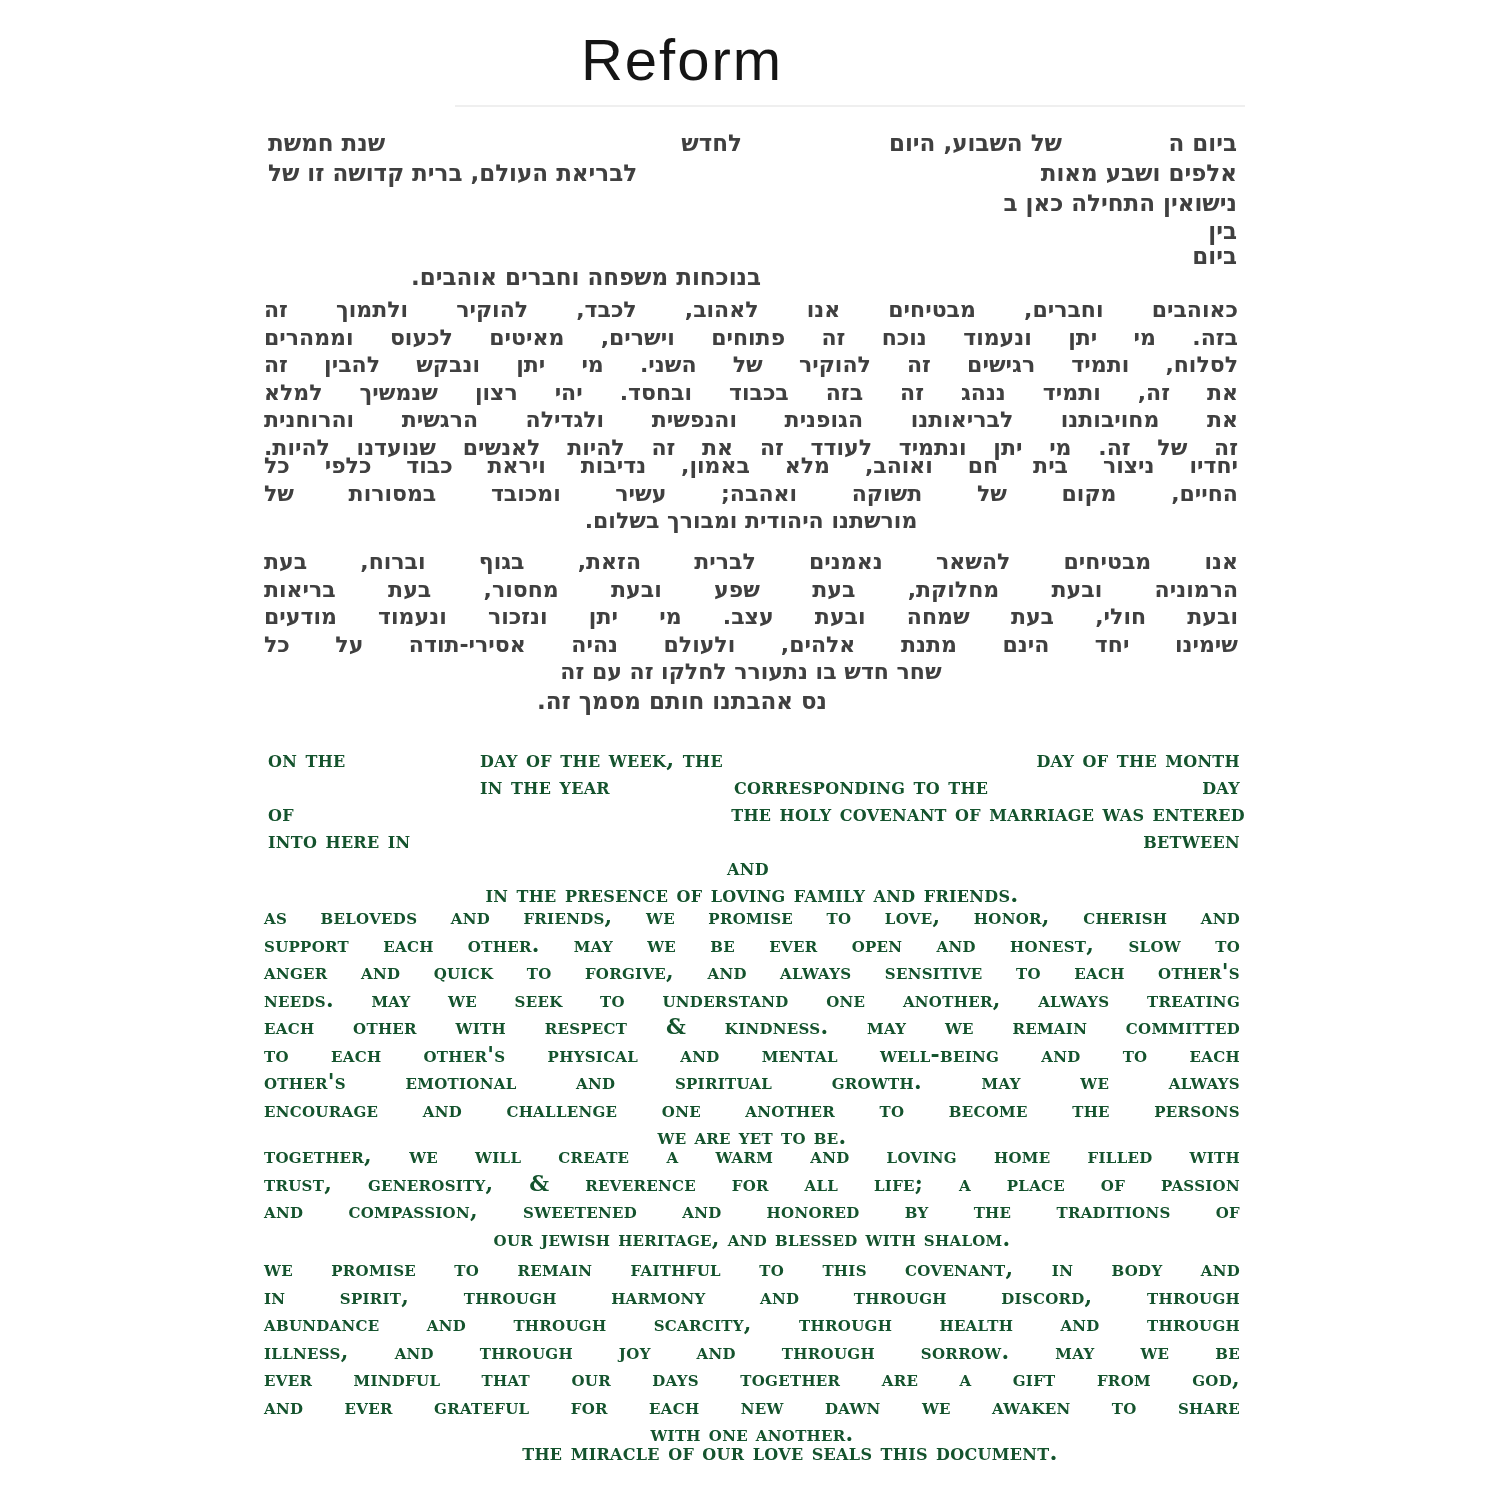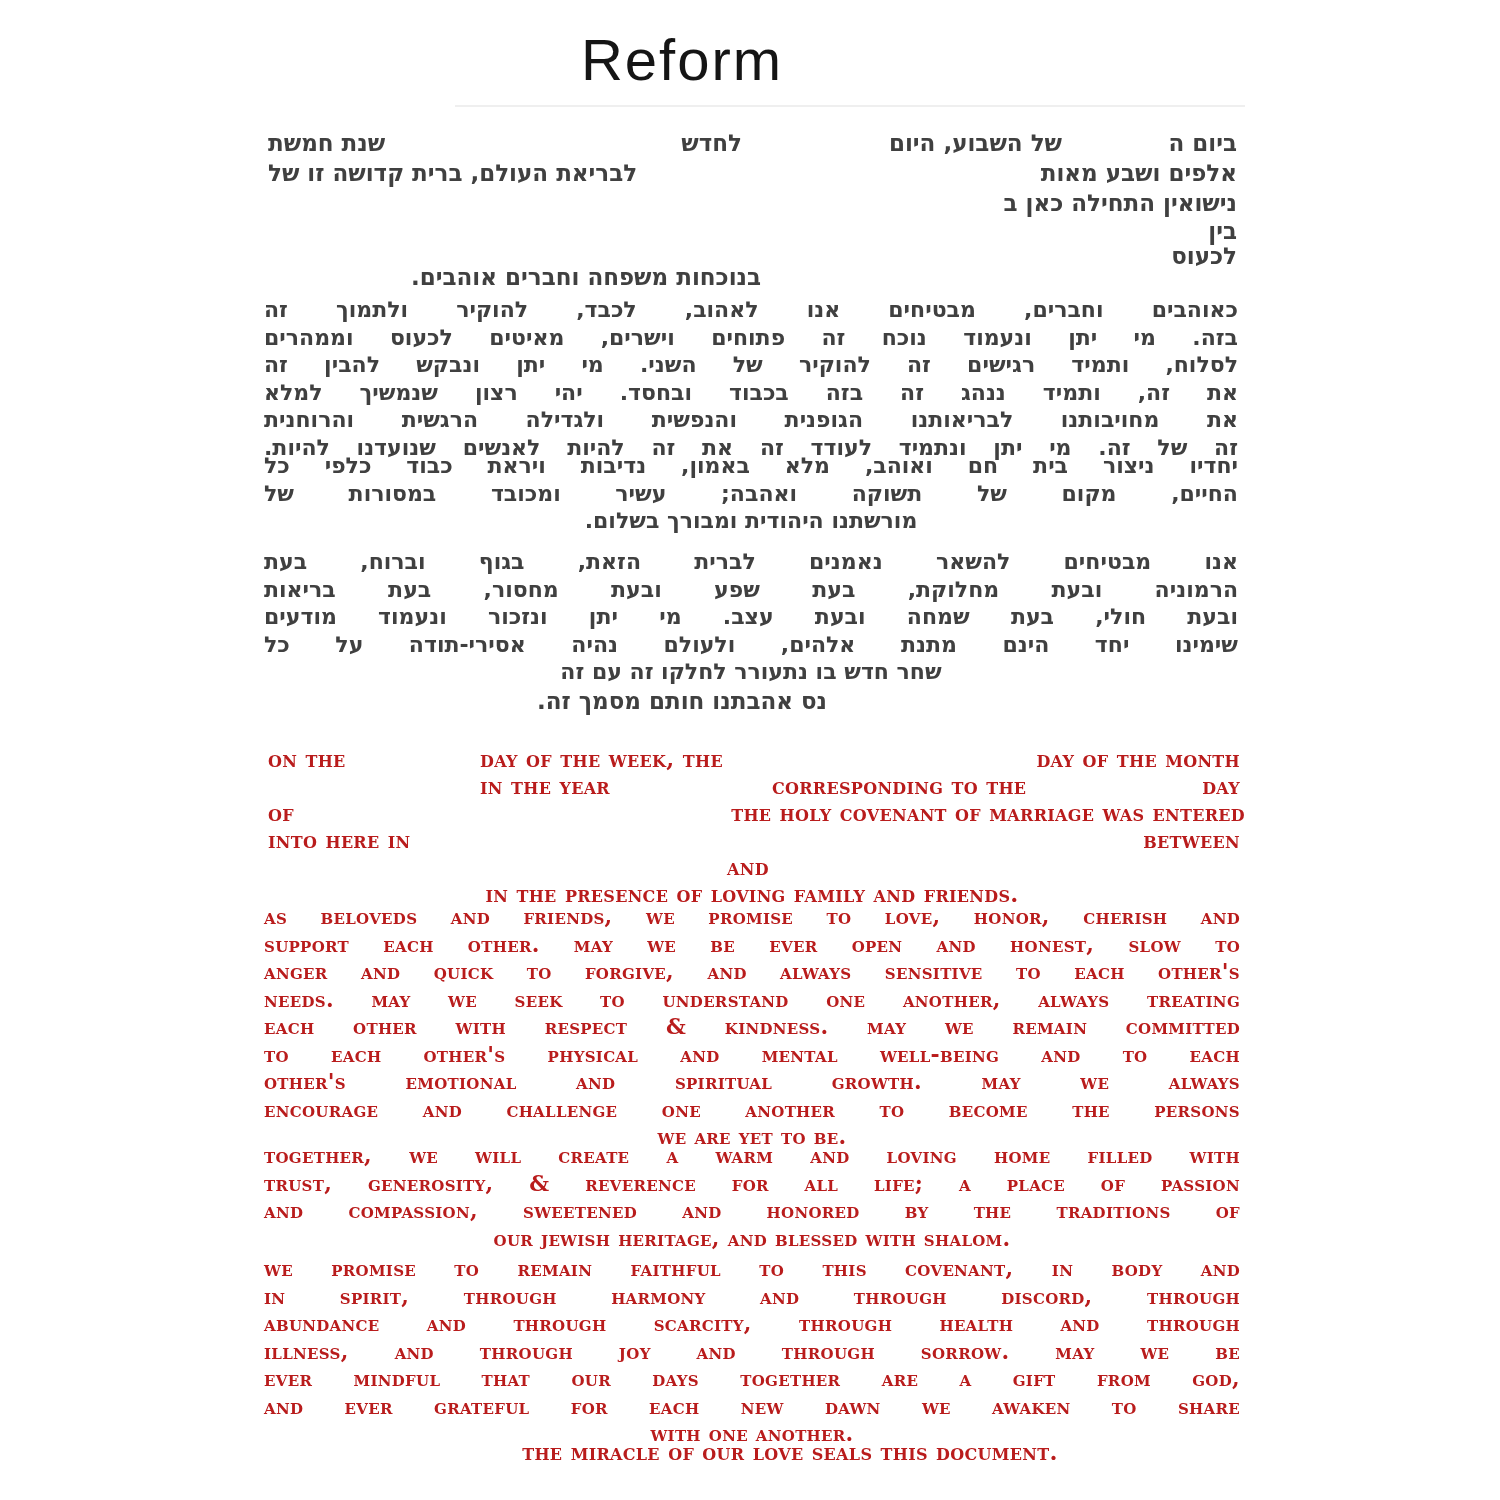--- a/index.html
+++ b/index.html
@@ -23,21 +23,21 @@
   }
   .heb-fill-item { position:absolute; font-size:23px; white-space:nowrap; }
 
   .heb-para {
     position:absolute; left:264px; width:974px; font-size:22px; line-height:27.5px;
   }
 
   
   .eng {
     font-family:"DejaVu Serif", serif; font-variant:small-caps; font-weight:700;
-    color:#b91c1c; letter-spacing:0.3px;
+    color:#14532d; letter-spacing:0.3px;
   }
   .eng-fill-item { position:absolute; font-size:23px; white-space:nowrap; }
 
   .eng-para {
     position:absolute; left:264px; width:976px; font-size:22px; line-height:27.5px;
   }
 
   .jline { text-align:justify; text-align-last:justify; }
   .cline { text-align:center; text-align-last:center; }
 
@@ -56,21 +56,21 @@
     <span class="heb heb-fill-item" style="top:130px; right:263px;">ביום ה</span>
     <span class="heb heb-fill-item" style="top:130px; right:438px;">של השבוע, היום</span>
     <span class="heb heb-fill-item" style="top:130px; right:758px;">לחדש</span>
     <span class="heb heb-fill-item" style="top:130px; left:268px;">שנת חמשת</span>
 
     <span class="heb heb-fill-item" style="top:160px; right:263px;">אלפים ושבע מאות</span>
     <span class="heb heb-fill-item" style="top:160px; left:268px;">לבריאת העולם, ברית קדושה זו של</span>
 
     <span class="heb heb-fill-item" style="top:190px; right:263px;">נישואין התחילה כאן ב</span>
     <span class="heb heb-fill-item" style="top:218px; right:263px;">בין</span>
-    <span class="heb heb-fill-item" style="top:243px; right:263px;">לכעוס</span>
+    <span class="heb heb-fill-item" style="top:243px; right:263px;">ביום</span>
 
     <span class="heb heb-fill-item center-x" style="top:264px; left:586px;">בנוכחות משפחה וחברים אוהבים.</span>
   </div>
 
   <div class="heb heb-para" style="top:296px;">
       <div class="jline">כאוהבים וחברים, מבטיחים אנו לאהוב, לכבד, להוקיר ולתמוך זה</div>
       <div class="jline">בזה. מי יתן ונעמוד נוכח זה פתוחים וישרים, מאיטים לכעוס וממהרים</div>
       <div class="jline">לסלוח, ותמיד רגישים זה להוקיר של השני. מי יתן ונבקש להבין זה</div>
       <div class="jline">את זה, ותמיד ננהג זה בזה בכבוד ובחסד. יהי רצון שנמשיך למלא</div>
       <div class="jline">את מחויבותנו לבריאותנו הגופנית והנפשית ולגדילה הרגשית והרוחנית</div>
@@ -96,21 +96,21 @@
   </div>
 
   <span class="heb seal center-x" style="top:688px; left:682px;">נס אהבתנו חותם מסמך זה.</span>
 
   <div>
     <span class="eng eng-fill-item" style="top:745px; left:268px;">on the</span>
     <span class="eng eng-fill-item" style="top:745px; left:480px;">day of the week, the</span>
     <span class="eng eng-fill-item" style="top:745px; right:260px;">day of the month</span>
 
     <span class="eng eng-fill-item" style="top:772px; left:480px;">in the year</span>
-    <span class="eng eng-fill-item" style="top:772px; left:772px;">corresponding to the</span>
+    <span class="eng eng-fill-item" style="top:772px; left:734px;">corresponding to the</span>
     <span class="eng eng-fill-item" style="top:772px; right:260px;">day</span>
 
     <span class="eng eng-fill-item" style="top:799px; left:268px;">of</span>
     <span class="eng eng-fill-item" style="top:799px; right:255px;">the holy covenant of marriage was entered</span>
 
     <span class="eng eng-fill-item" style="top:826px; left:268px;">into here in</span>
     <span class="eng eng-fill-item" style="top:826px; right:260px;">between</span>
 
     <span class="eng eng-fill-item center-x" style="top:853px; left:748px;">and</span>
     <span class="eng eng-fill-item center-x" style="top:880px; left:752px;">in the presence of loving family and friends.</span>

